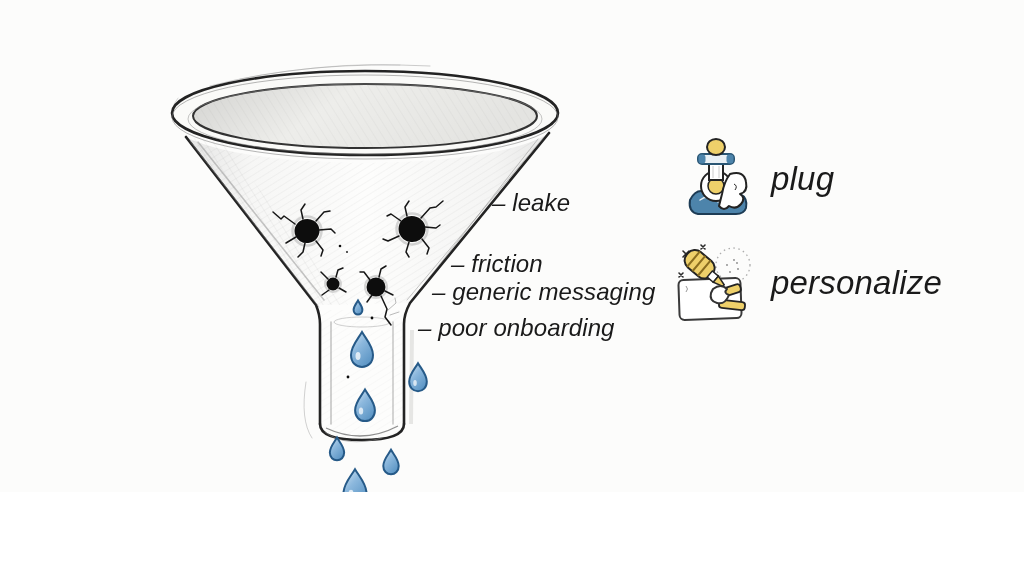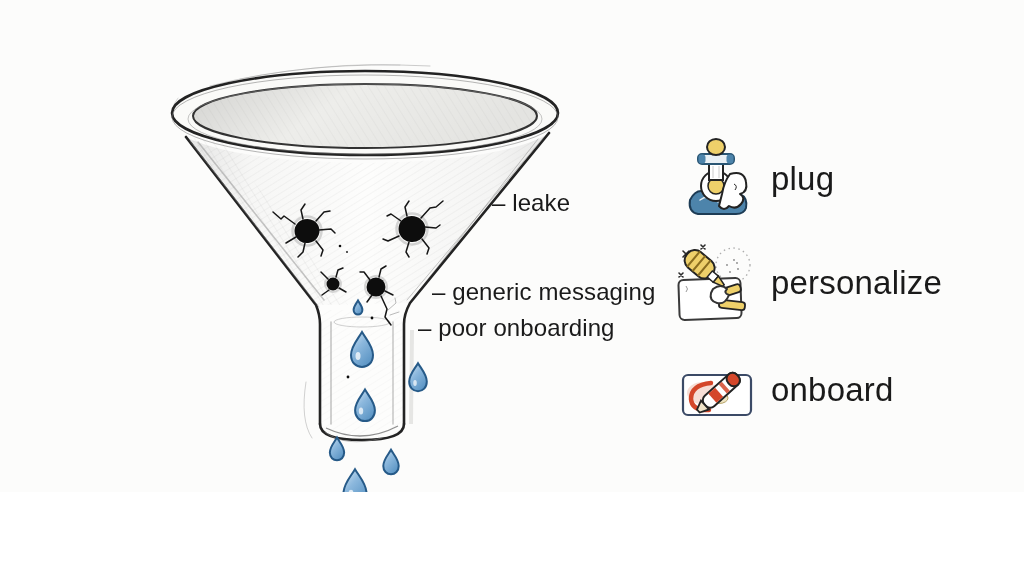--- a/index.html
+++ b/index.html
@@ -2,20 +2,21 @@
 <html style="--background: #fcfcfb; --ink: #232323; --pencil: #8f8f8f; --text: #1a1a1a; --drop-fill: #74a8d4; --drop-light: #d6e7f4; --drop-stroke: #265a88; --accent-yellow: #eed06a; --accent-blue: #4d84ab; --accent-red: #d4472a; --hole: #0d0d0d;"><head>
 <meta charset="utf-8">
 <style>
   html,body{margin:0;padding:0;}
   body{font-family:"Liberation Sans", sans-serif;}
   .canvas{
     position:relative;
     width:1024px;height:492px;
     background:var(--background,#fcfcfb);
     overflow:hidden;
+    font-style:italic;
   }
   svg{display:block;}
   .art{position:absolute;left:0;top:0;}
 
   
   .funnel-label{
     position:absolute;
     font-size:24px;
     font-weight:500;
     color:var(--text,#1a1a1a);
@@ -185,20 +186,21 @@
       <use href="#tear" class="drop" transform="translate(391,461) scale(0.7)"></use>
       <use href="#tear" class="drop" transform="translate(355,486) scale(1.05)"></use>
       <ellipse cx="358" cy="356" rx="2.5" ry="4" fill="#fff" opacity="0.75"></ellipse>
       <ellipse cx="361" cy="411" rx="2.2" ry="3.6" fill="#fff" opacity="0.7"></ellipse>
       <ellipse cx="415" cy="383" rx="1.8" ry="3" fill="#fff" opacity="0.7"></ellipse>
       <ellipse cx="351" cy="494" rx="2.6" ry="4.2" fill="#fff" opacity="0.75"></ellipse>
     </g>
   </svg>
 
   <div class="funnel-label lbl-leake">– leake</div>
+  <div class="funnel-label lbl-friction">– friction</div>
   <div class="funnel-label lbl-generic">– generic messaging</div>
   <div class="funnel-label lbl-poor">– poor onboarding</div>
 
   <div class="legend-item li-plug">
     <svg width="64" height="82" viewBox="0 0 64 82">
       <path d="M4,62 Q10,50 20,54 Q26,44 36,52 Q48,46 54,56 Q62,60 60,70 Q58,76 50,76 L12,76 Q2,74 4,62 Z" fill="var(--accent-blue,#4d84ab)" stroke="#1d3c55" stroke-width="2" stroke-linejoin="round"></path>
       <path d="M14,62 q8,-6 14,0 M32,64 q7,-5 13,0" stroke="#fff" stroke-width="1.5" fill="none" opacity="0.85" stroke-linecap="round"></path>
       <circle cx="30" cy="48" r="15" fill="#fff" stroke="var(--ink,#232323)" stroke-width="2"></circle>
       <circle cx="30" cy="48" r="8" fill="var(--accent-yellow,#eed06a)" stroke="var(--ink,#232323)" stroke-width="1.5"></circle>
       <rect x="23" y="26" width="14" height="16" fill="#fff" stroke="var(--ink,#232323)" stroke-width="2"></rect>
@@ -236,30 +238,14 @@
         <rect x="14" y="-4" width="8" height="8" fill="#fff" stroke="var(--ink,#232323)" stroke-width="1.5"></rect>
         <path d="M22,-4 L32,-1 L32,1 L22,4 Z" fill="var(--accent-yellow,#eed06a)" stroke="var(--ink,#232323)" stroke-width="1.5"></path>
       </g>
       <rect x="40" y="44" width="24" height="8" rx="3" transform="rotate(-18 52 48)" fill="var(--accent-yellow,#eed06a)" stroke="var(--ink,#232323)" stroke-width="1.8"></rect>
       <rect x="42" y="58" width="26" height="8" rx="3" transform="rotate(6 55 62)" fill="var(--accent-yellow,#eed06a)" stroke="var(--ink,#232323)" stroke-width="1.8"></rect>
       <path d="M36,46 Q44,40 50,46 Q46,50 52,52 Q48,62 40,60 Q32,58 34,50 Z" fill="#fff" stroke="#333" stroke-width="2" stroke-linejoin="round"></path>
     </svg>
     <span class="legend-label">personalize</span>
   </div>
 
-  <div class="legend-item li-onboard">
-    <svg width="72" height="58" viewBox="0 0 72 58">
-      <rect x="2" y="14" width="68" height="40" rx="5" fill="#fff" stroke="#3b4a66" stroke-width="2.2"></rect>
-      <ellipse cx="22" cy="32" rx="16" ry="11" fill="#f6ded6"></ellipse>
-      <path d="M30,22 Q10,24 10,38 Q11,50 28,49" stroke="var(--accent-red,#d4472a)" stroke-width="4.5" fill="none" stroke-linecap="round"></path>
-      <ellipse cx="38" cy="37" rx="9" ry="5.5" fill="#efe5c4" stroke="#b5a368" stroke-width="1"></ellipse>
-      <g transform="translate(24,44) rotate(-42)">
-        <rect x="0" y="-7" width="44" height="14" rx="6" fill="#fff" stroke="var(--ink,#232323)" stroke-width="2"></rect>
-        <rect x="10" y="-6" width="9" height="12" fill="var(--accent-red,#d4472a)"></rect>
-        <rect x="24" y="-6" width="4" height="12" fill="var(--accent-red,#d4472a)" opacity="0.85"></rect>
-        <rect x="32" y="-7" width="12" height="14" rx="6" fill="var(--accent-red,#d4472a)" stroke="var(--ink,#232323)" stroke-width="2"></rect>
-        <path d="M0,-6 L-9,-2 L-9,2 L0,6 Z" fill="#efe3c8" stroke="var(--ink,#232323)" stroke-width="1.8"></path>
-      </g>
-    </svg>
-    <span class="legend-label">onboard</span>
-  </div>
 
 </div>
 
 </body></html>

